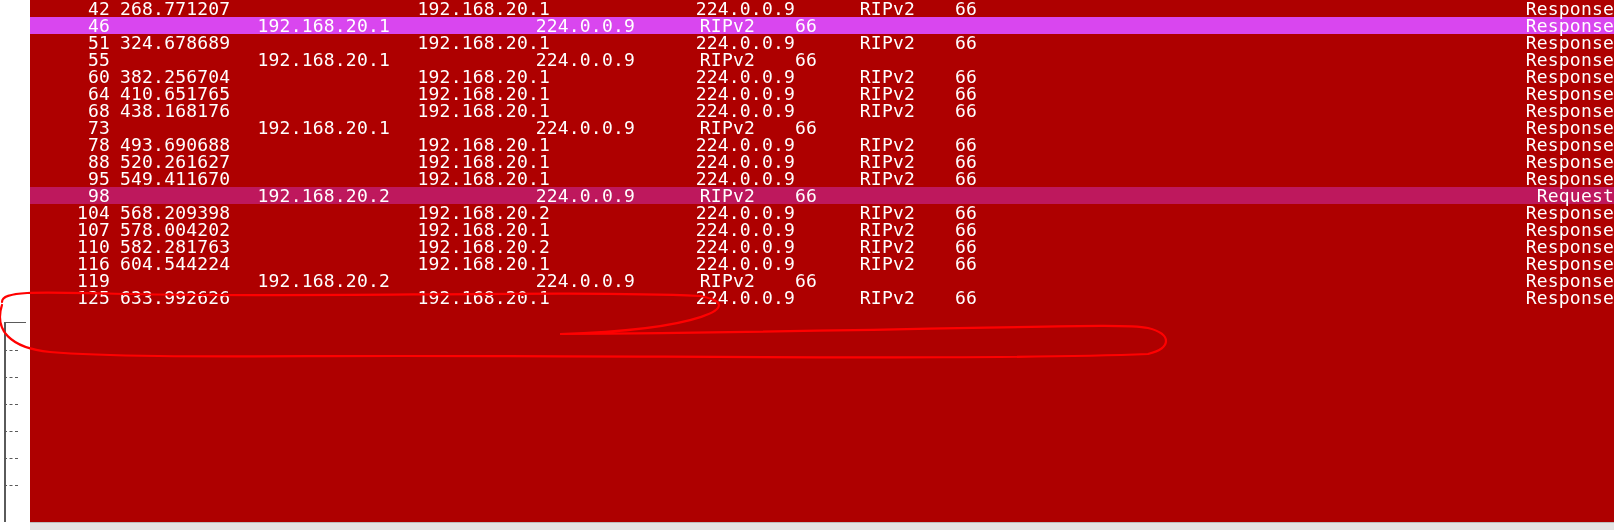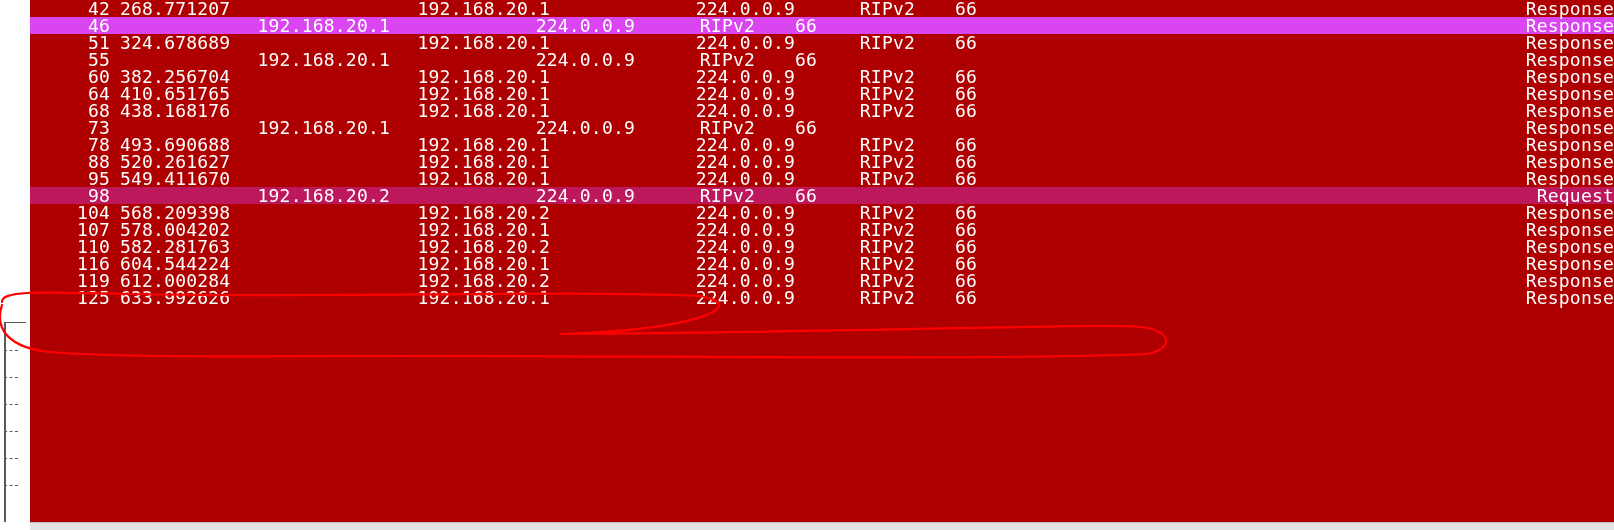--- a/index.html
+++ b/index.html
@@ -94,21 +94,21 @@
     <div class="row"><span class="col-no">68</span><span class="col-time">438.168176</span><span class="col-src">192.168.20.1</span><span class="col-dst">224.0.0.9</span><span class="col-proto">RIPv2</span><span class="col-len">66</span><span class="col-info">Response</span></div>
     <div class="row"><span class="col-no">73</span><span class="col-src">192.168.20.1</span><span class="col-dst">224.0.0.9</span><span class="col-proto">RIPv2</span><span class="col-len">66</span><span class="col-info">Response</span></div>
     <div class="row"><span class="col-no">78</span><span class="col-time">493.690688</span><span class="col-src">192.168.20.1</span><span class="col-dst">224.0.0.9</span><span class="col-proto">RIPv2</span><span class="col-len">66</span><span class="col-info">Response</span></div>
     <div class="row"><span class="col-no">88</span><span class="col-time">520.261627</span><span class="col-src">192.168.20.1</span><span class="col-dst">224.0.0.9</span><span class="col-proto">RIPv2</span><span class="col-len">66</span><span class="col-info">Response</span></div>
     <div class="row"><span class="col-no">95</span><span class="col-time">549.411670</span><span class="col-src">192.168.20.1</span><span class="col-dst">224.0.0.9</span><span class="col-proto">RIPv2</span><span class="col-len">66</span><span class="col-info">Response</span></div>
     <div class="row selected"><span class="col-no">98</span><span class="col-src">192.168.20.2</span><span class="col-dst">224.0.0.9</span><span class="col-proto">RIPv2</span><span class="col-len">66</span><span class="col-info">Request</span></div>
     <div class="row"><span class="col-no">104</span><span class="col-time">568.209398</span><span class="col-src">192.168.20.2</span><span class="col-dst">224.0.0.9</span><span class="col-proto">RIPv2</span><span class="col-len">66</span><span class="col-info">Response</span></div>
     <div class="row"><span class="col-no">107</span><span class="col-time">578.004202</span><span class="col-src">192.168.20.1</span><span class="col-dst">224.0.0.9</span><span class="col-proto">RIPv2</span><span class="col-len">66</span><span class="col-info">Response</span></div>
     <div class="row"><span class="col-no">110</span><span class="col-time">582.281763</span><span class="col-src">192.168.20.2</span><span class="col-dst">224.0.0.9</span><span class="col-proto">RIPv2</span><span class="col-len">66</span><span class="col-info">Response</span></div>
     <div class="row"><span class="col-no">116</span><span class="col-time">604.544224</span><span class="col-src">192.168.20.1</span><span class="col-dst">224.0.0.9</span><span class="col-proto">RIPv2</span><span class="col-len">66</span><span class="col-info">Response</span></div>
-    <div class="row"><span class="col-no">119</span><span class="col-time">612.000284</span><span class="col-src">192.168.20.2</span><span class="col-dst">224.0.0.9</span><span class="col-proto">RIPv2</span><span class="col-len">66</span><span class="col-info">Response</span></div>
+    <div class="row"><span class="col-no">119</span><span class="col-src">192.168.20.2</span><span class="col-dst">224.0.0.9</span><span class="col-proto">RIPv2</span><span class="col-len">66</span><span class="col-info">Response</span></div>
     <div class="row"><span class="col-no">125</span><span class="col-time">633.992626</span><span class="col-src">192.168.20.1</span><span class="col-dst">224.0.0.9</span><span class="col-proto">RIPv2</span><span class="col-len">66</span><span class="col-info">Response</span></div>
   </div>
 
 <div class="bracket annotation" style="top:322px;"></div>
 <div class="bracket-tail annotation" style="top:322px; height:200px;"></div>
 <div class="bracket-cap annotation" style="top:350px;"></div>
 <div class="bracket-cap annotation" style="top:377px;"></div>
 <div class="bracket-cap annotation" style="top:404px;"></div>
 <div class="bracket-cap annotation" style="top:431px;"></div>
 <div class="bracket-cap annotation" style="top:458px;"></div>

